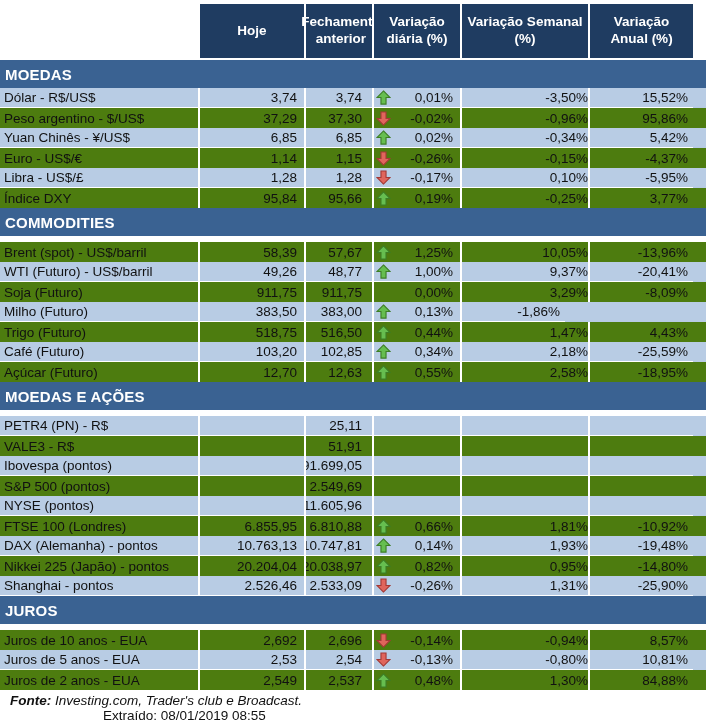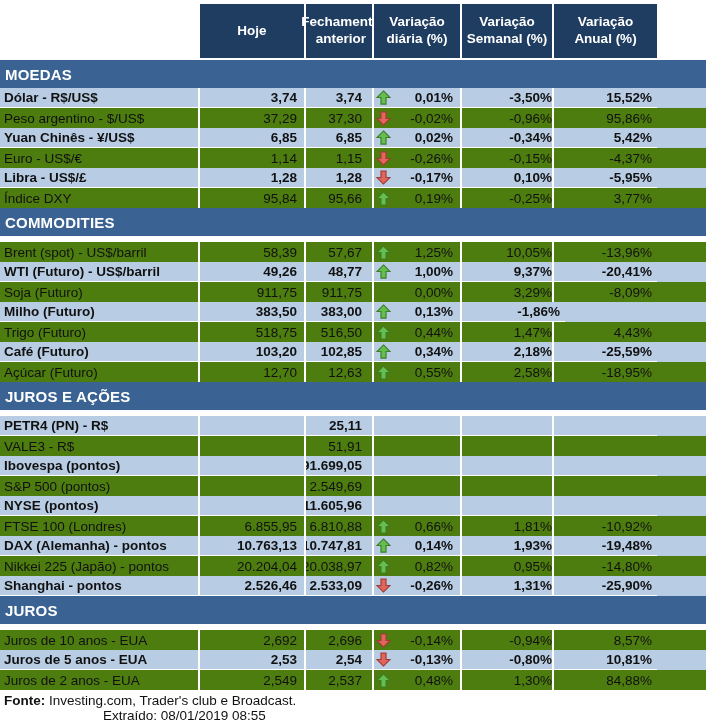--- a/index.html
+++ b/index.html
@@ -24,53 +24,53 @@
     border-right:2px solid #ffffff;line-height:1.25;padding:2px 4px;
   }
   .hcell:last-child{border-right:none;}
   .hcell.c-label{background:#ffffff;border-right:none;}
 
   
   .c-label{width:200px;}
   .c-hoje{width:106px;}
   .c-fech{width:68px;padding-left:8px;}
   .c-vard{width:88px;}
-  .c-vars{width:92px;}
+  .c-vars{width:128px;}
   .c-vara{width:103px;}
 
   
   .section-bar{
     height:28px;background:var(--section-bg);color:#ffffff;
     font-weight:bold;font-size:15px;display:flex;align-items:center;
     padding-left:5px;letter-spacing:0.2px;
   }
   .section:not(:first-child) .section-bar{margin-bottom:6px;}
 
   
   .row{display:flex;height:20px;font-size:13.5px;background:#4d7c0f;}
-  .row.shaded{background:var(--shaded-bg);font-weight:bold;}
+  .row.shaded{background:var(--shaded-bg);}
   .row .cell{
     height:100%;display:flex;align-items:center;border-right:2px solid #ffffff;
     overflow:hidden;white-space:nowrap;
   }
   .row .cell:last-child{border-right:none;}
   .row.shaded .cell{border-bottom:1px solid #ffffff;}
   .cell.c-label{padding-left:4px;justify-content:flex-start;}
   .cell.c-num{justify-content:flex-end;}
   .cell.c-hoje{padding-right:7px;}
   .cell.c-fech{padding-right:10px;}
   .cell.c-vars{}
   .cell.c-vara{padding-right:5px;}
   .cell.c-vard{justify-content:space-between;padding-left:1px;padding-right:7px;}
   .arrow{width:16px;height:16px;display:inline-flex;align-items:center;justify-content:center;}
   .arrow svg{display:block;}
 
   
   .footer{margin-top:3px;font-size:13.5px;line-height:15px;}
-  .footer .line1{padding-left:4px;}
+  .footer .line1{padding-left:10px;font-style:italic;}
   .footer .line2{padding-left:103px;}
   .bold{font-weight:bold;}
 </style>
 </head>
 <body>
 
 <div class="sheet">
 
   <div class="table-header">
     <div class="hcell c-label"></div>
@@ -272,21 +272,21 @@
                 <path d="M8 1 L15 8 L10.7 8 L10.7 15 L5.3 15 L5.3 8 L1 8 Z" fill="#66BE50" stroke="#3C7D25" stroke-width="1.2" stroke-linejoin="miter"></path>
               </svg>
             </span>
             <span>0,55%</span>
           </div>
           <div class="cell c-num c-vars">2,58%</div>
           <div class="cell c-num c-vara">-18,95%</div>
         </div>
       </div>
       <div class="section">
-        <div class="section-bar">JUROS E AÇÕES</div>
+        <div class="section-bar">MOEDAS E AÇÕES</div>
         <div class="row shaded">
           <div class="cell c-label">PETR4 (PN) - R$</div>
           <div class="cell c-num c-hoje"></div>
           <div class="cell c-num c-fech">25,11</div>
           <div class="cell c-vard">
             <span class="arrow"></span>
             <span></span>
           </div>
           <div class="cell c-num c-vars"></div>
           <div class="cell c-num c-vara"></div>

